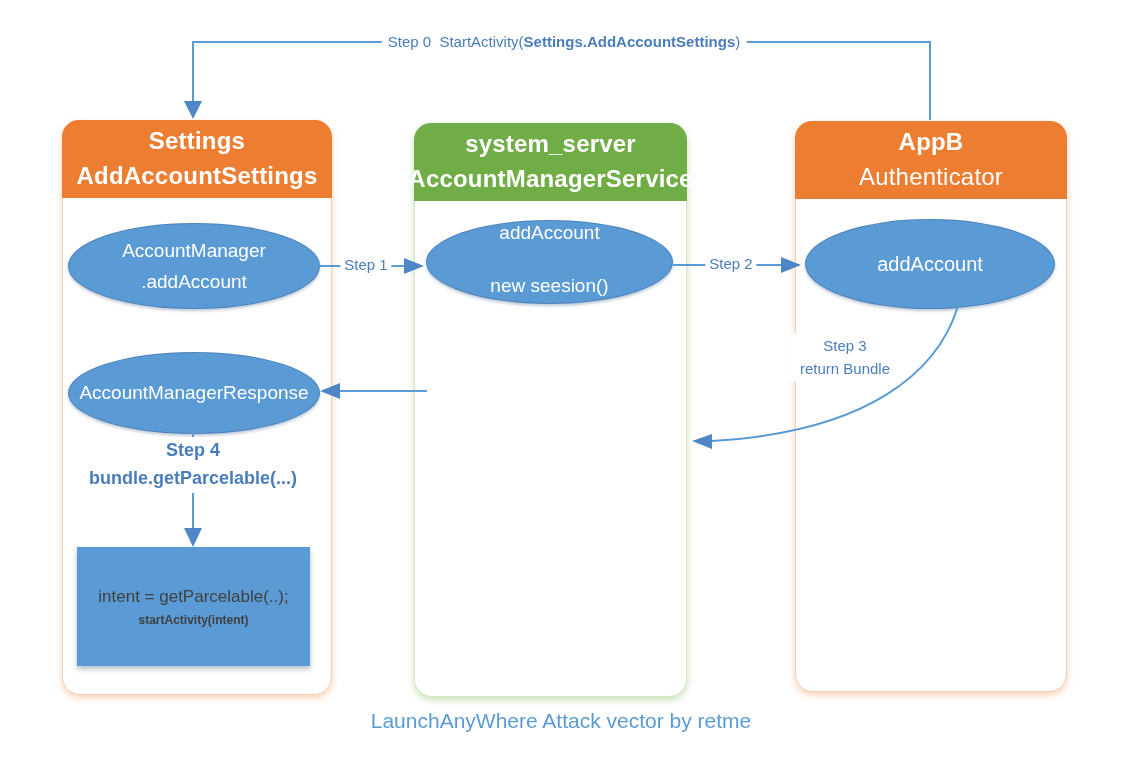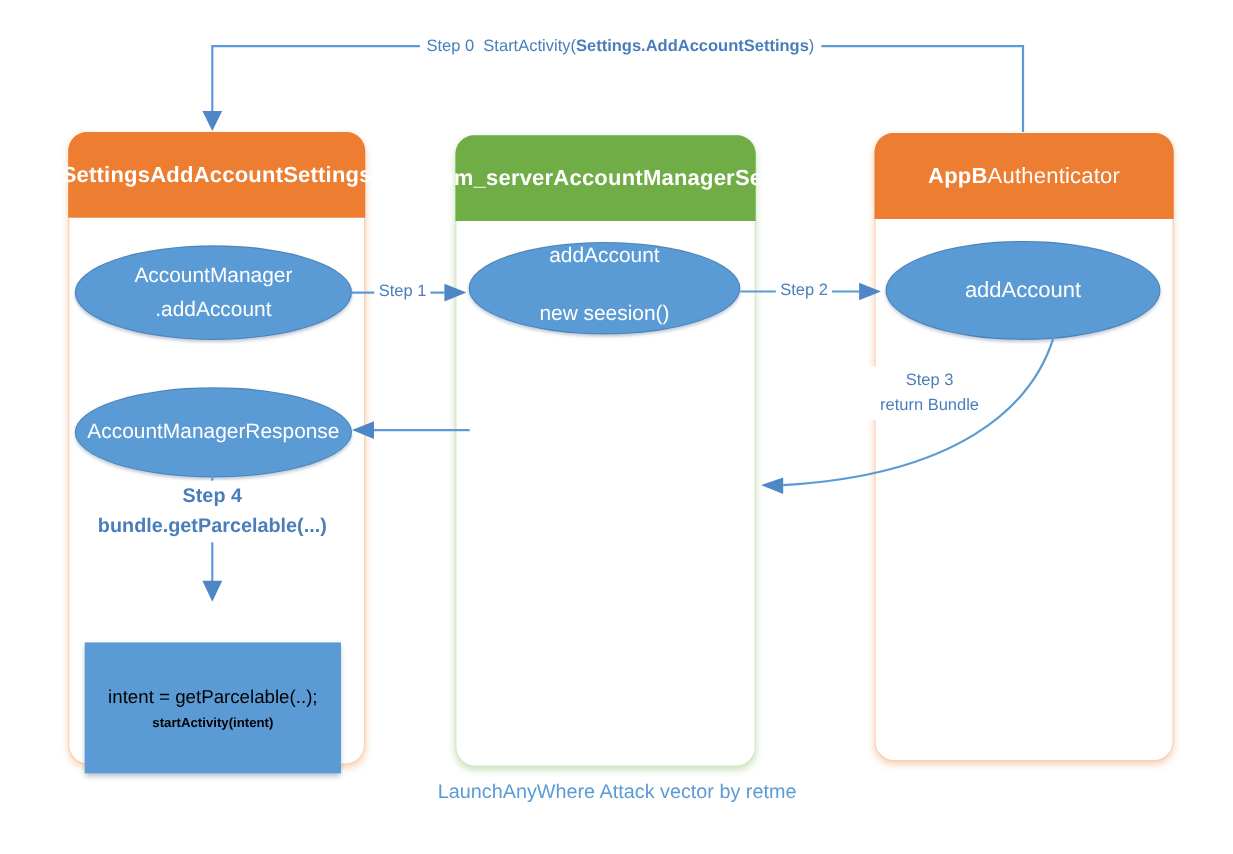--- a/index.html
+++ b/index.html
@@ -5,55 +5,55 @@
   html,body { margin:0; padding:0; background:#ffffff; font-family:"Liberation Sans", sans-serif; }
   .canvas { position:relative; width:1121px; height:776px; background:#ffffff; overflow:hidden; }
 
   
   .col { position:absolute; background:#ffffff; border-radius:18px; z-index:1; }
   .col-left  { left:62px;  top:120px; width:268px; height:573px; border:1px solid #f6d0b5; box-shadow:0 3px 7px rgba(237,125,49,.35); }
   .col-mid   { left:414px; top:123px; width:271px; height:572px; border:1px solid #d6e7c8; box-shadow:0 3px 7px rgba(112,173,71,.38); }
   .col-right { left:795px; top:121px; width:270px; height:569px; border:1px solid #f6d0b5; box-shadow:0 3px 7px rgba(237,125,49,.35); }
 
   .header { position:absolute; left:-1px; top:-1px; width:calc(100% + 2px); height:78px; border-radius:17px 17px 0 0;
-            color:#fff; display:flex; justify-content:center; align-items:center;
-            font-size:20px; line-height:1.45; letter-spacing:.2px; }
+            color:#fff; display:flex; flex-direction:column; justify-content:center; align-items:center;
+            font-size:24px; line-height:1.45; letter-spacing:.2px; }
   .header-orange { background:#ED7D31; }
   .header-green  { background:#70AD47; }
   .b { font-weight:bold; }
 
   
   .ellipse { position:absolute; z-index:2; background:#5B9BD5; border:1px solid rgba(56,100,150,.45); border-radius:50%;
              color:#fff; display:flex; flex-direction:column; align-items:center; justify-content:center;
              text-align:center; font-size:19px; box-shadow:0 2px 3px rgba(70,100,140,.35); }
   .e-left-1  { left:68px;  top:223px; width:250px; height:84px; line-height:1.65; }
   .e-left-2  { left:68px;  top:352px; width:250px; height:80px; }
   .e-mid-1   { left:426px; top:220px; width:247px; height:84px; justify-content:space-between; padding:1px 0 6px; box-sizing:border-box; }
   .e-mid-2   { left:427px; top:352px; width:246px; height:80px; font-size:18px; }
   .e-right-1 { left:805px; top:219px; width:248px; height:88px; font-size:20px; }
 
   .codebox { position:absolute; z-index:2; left:77px; top:547px; width:233px; height:119px; background:#5B9BD5;
-             color:#000000; display:flex; flex-direction:column; justify-content:center; align-items:center;
-             text-align:center; line-height:1.6; box-shadow:0 3px 5px rgba(95,115,135,.45);margin-top:37px; }
+             color:#404040; display:flex; flex-direction:column; justify-content:center; align-items:center;
+             text-align:center; line-height:1.6; box-shadow:0 3px 5px rgba(95,115,135,.45); }
   .codebox .l1 { font-size:17px; }
   .codebox .l2 { font-size:12px; font-weight:bold; }
 
   
   svg.arrows { position:absolute; left:0; top:0; z-index:3; pointer-events:none; }
   svg.arrows path, svg.arrows line { stroke:#5B9BD5; stroke-width:2; fill:none; }
   svg.arrows polygon { fill:#4E86C6; stroke:none; }
 
   
   .lbl { position:absolute; z-index:4; color:#4A7EBB; font-size:15px; background:#ffffff; white-space:nowrap; }
   .lbl-step0 { left:564px; top:33px; transform:translateX(-50%); padding:0 6px; }
   .lbl-step1 { left:366px; top:256px; transform:translateX(-50%); padding:0 4px; }
   .lbl-step2 { left:731px; top:255px; transform:translateX(-50%); padding:0 4px; }
   .lbl-step3 { left:845px; top:333px; transform:translateX(-50%); text-align:center; line-height:1.55; padding:1px 11px; }
   .lbl-step4 { left:193px; top:437px; transform:translateX(-50%); text-align:center; font-size:18px; font-weight:bold; line-height:1.55; padding:0 5px; }
-  .caption   { position:absolute; z-index:4; left:561px; top:709px; transform:translateX(-50%); color:#5B9BD5; font-size:18px; white-space:nowrap; }
+  .caption   { position:absolute; z-index:4; left:561px; top:709px; transform:translateX(-50%); color:#5B9BD5; font-size:21px; white-space:nowrap; }
 </style>
 </head>
 <body>
 
 <div class="canvas">
 
   <div class="col col-left">
     <div class="header header-orange">
       <span class="b">Settings</span>
       <span class="b">AddAccountSettings</span>

